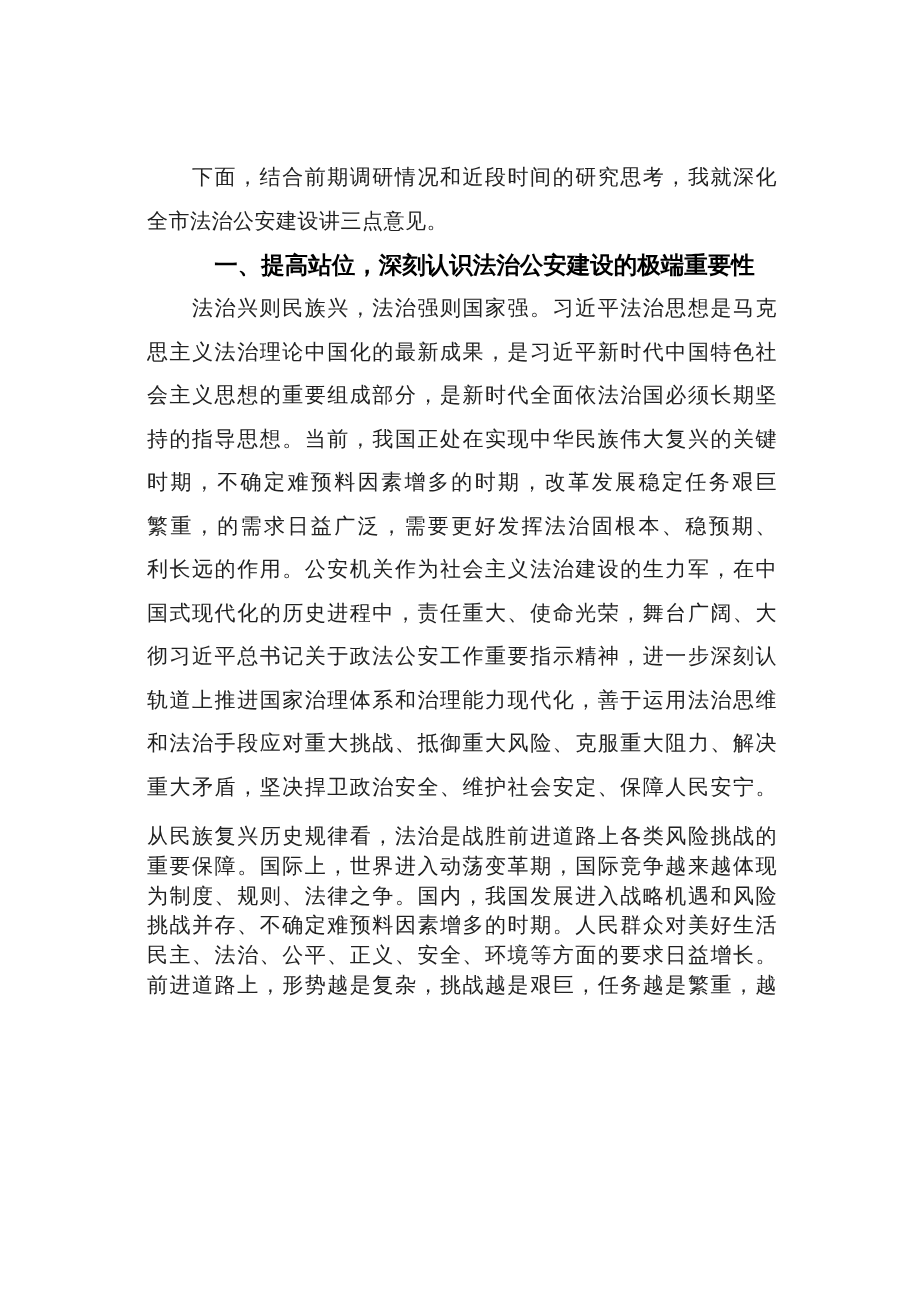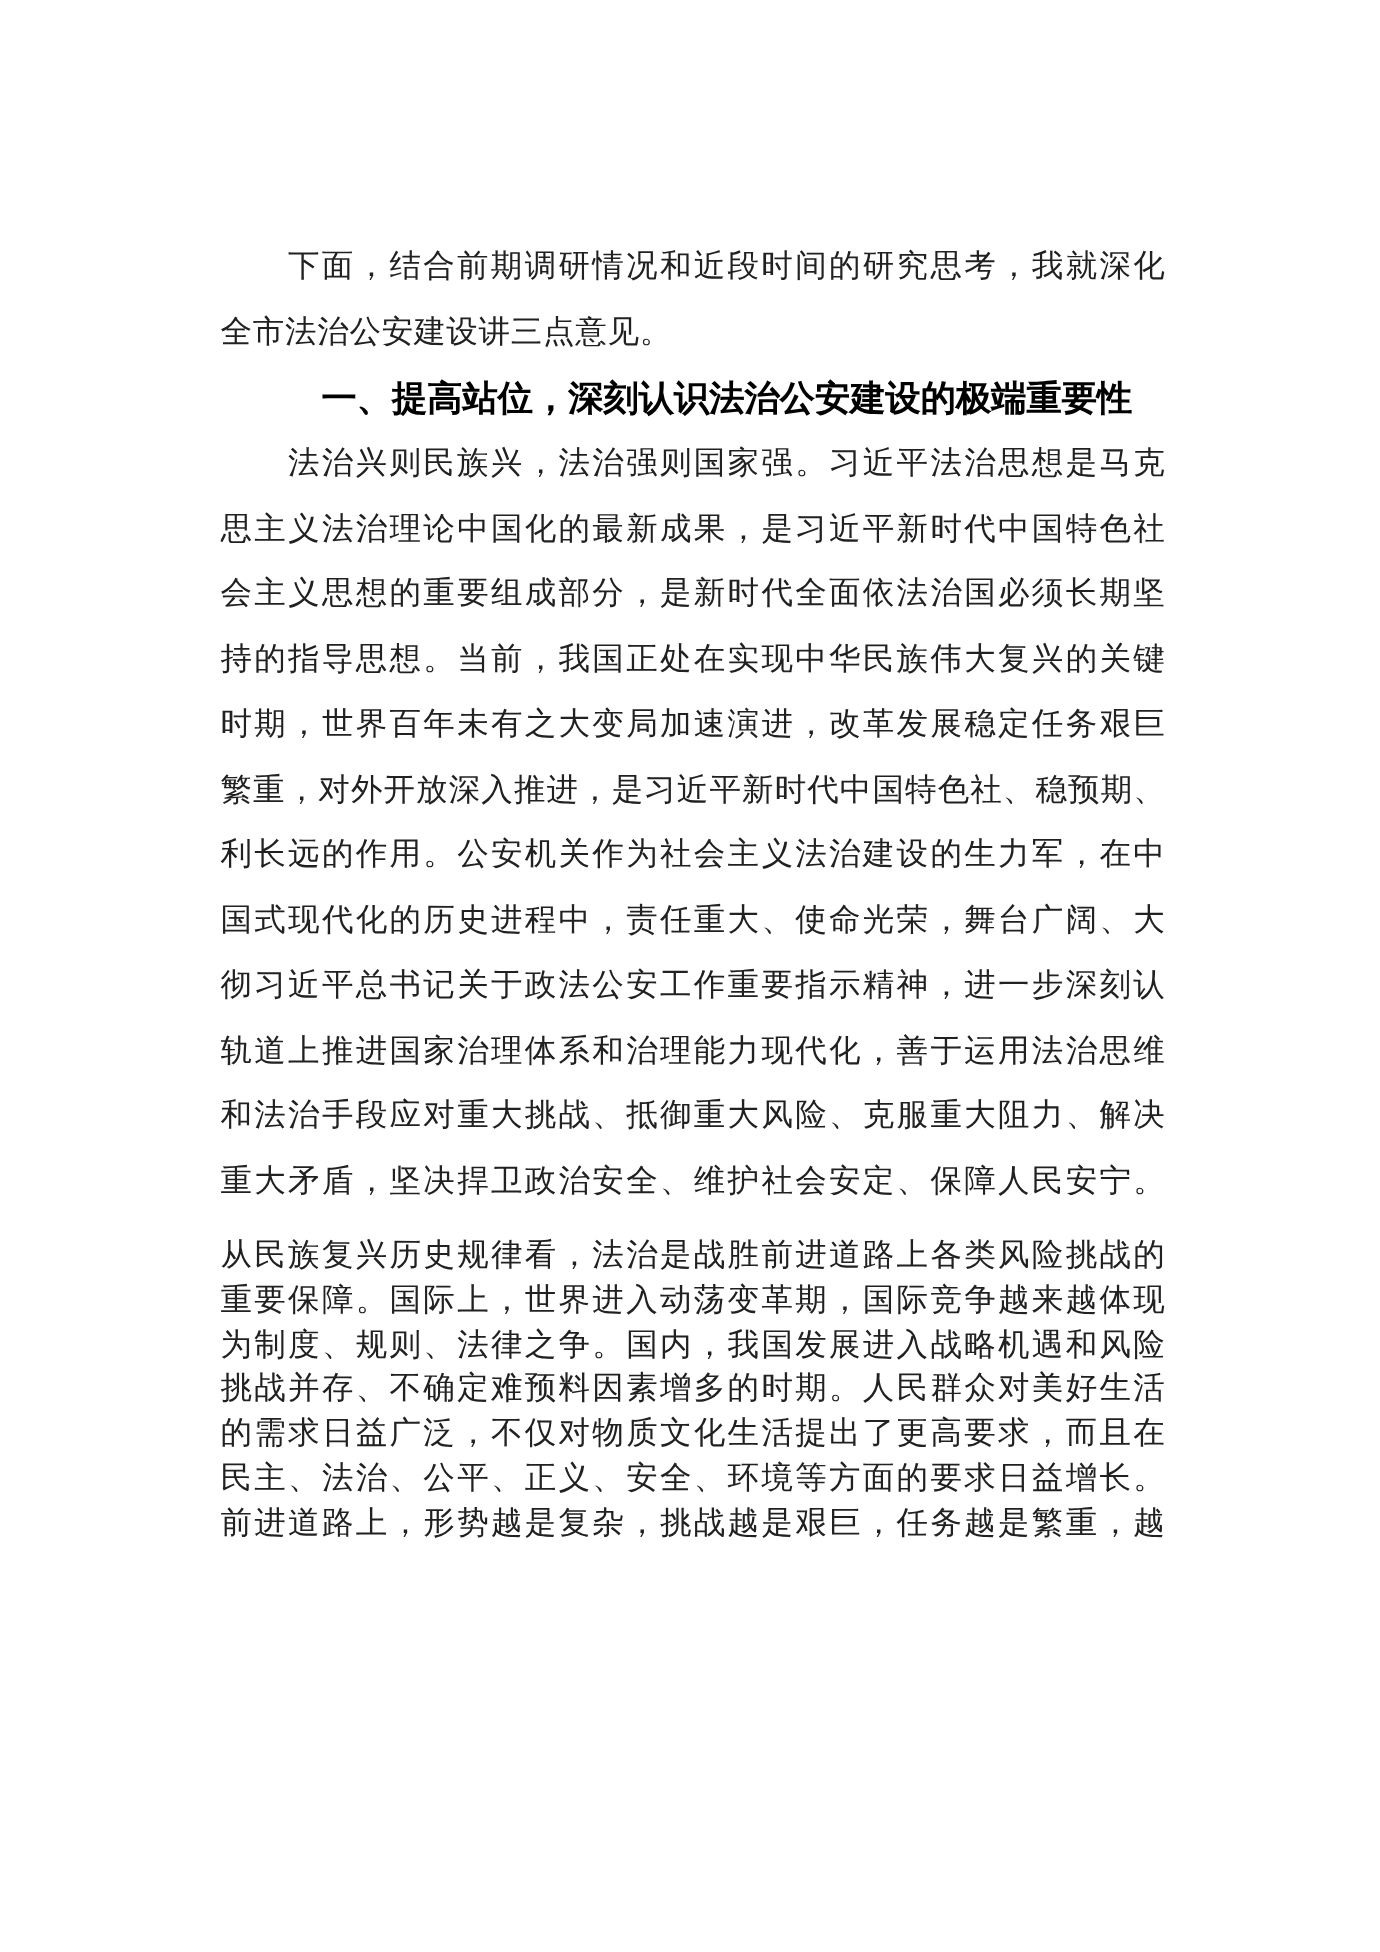--- a/index.html
+++ b/index.html
@@ -78,33 +78,32 @@
       <div class="line short">全市法治公安建设讲三点意见。</div>
     </div>
 
   <h2 class="heading">一、提高站位，深刻认识法治公安建设的极端重要性</h2>
 
   <div class="para pitch-a">
       <div class="line indent">法治兴则民族兴，法治强则国家强。习近平法治思想是马克</div>
       <div class="line">思主义法治理论中国化的最新成果，是习近平新时代中国特色社</div>
       <div class="line">会主义思想的重要组成部分，是新时代全面依法治国必须长期坚</div>
       <div class="line">持的指导思想。当前，我国正处在实现中华民族伟大复兴的关键</div>
-      <div class="line">时期，世界百年未有之大变局加速演进，改革发展稳定任务艰巨</div>
-      <div class="line">繁重，对外开放深入推进，是习近平新时代中国特色社、稳预期、</div>
+      <div class="line">时期，不确定难预料因素增多的时期，改革发展稳定任务艰巨</div>
+      <div class="line">繁重，的需求日益广泛，需要更好发挥法治固根本、稳预期、</div>
       <div class="line">利长远的作用。公安机关作为社会主义法治建设的生力军，在中</div>
       <div class="line">国式现代化的历史进程中，责任重大、使命光荣，舞台广阔、大</div>
       <div class="line">彻习近平总书记关于政法公安工作重要指示精神，进一步深刻认</div>
       <div class="line">轨道上推进国家治理体系和治理能力现代化，善于运用法治思维</div>
       <div class="line">和法治手段应对重大挑战、抵御重大风险、克服重大阻力、解决</div>
       <div class="line">重大矛盾，坚决捍卫政治安全、维护社会安定、保障人民安宁。</div>
     </div>
 
   <div class="para pitch-b">
       <div class="line">从民族复兴历史规律看，法治是战胜前进道路上各类风险挑战的</div>
       <div class="line">重要保障。国际上，世界进入动荡变革期，国际竞争越来越体现</div>
       <div class="line">为制度、规则、法律之争。国内，我国发展进入战略机遇和风险</div>
       <div class="line">挑战并存、不确定难预料因素增多的时期。人民群众对美好生活</div>
-      <div class="line">的需求日益广泛，不仅对物质文化生活提出了更高要求，而且在</div>
       <div class="line">民主、法治、公平、正义、安全、环境等方面的要求日益增长。</div>
       <div class="line">前进道路上，形势越是复杂，挑战越是艰巨，任务越是繁重，越</div>
     </div>
 
 </div>
 
 </body></html>

